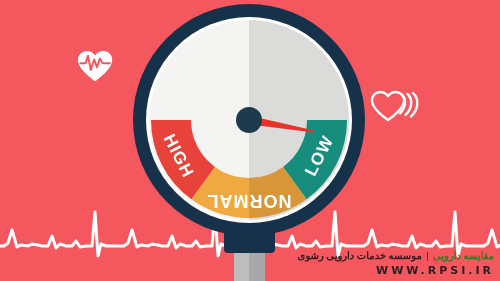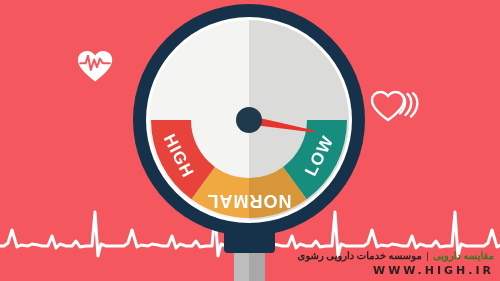--- a/index.html
+++ b/index.html
@@ -101,15 +101,15 @@
       <path d="M41,1.2 C46.8,6.2 47.4,16.6 39,24.6" fill="none" stroke="#ffffff" stroke-width="2.4" stroke-linecap="round"></path>
     </g>
 
   </svg>
 
   <div class="wm-fa">
     <span class="grn">مقایسه دارویی</span>
     <span class="sep">|</span>
     <span>موسسه خدمات دارویی رشوی</span>
   </div>
-  <div class="wm-url">WWW.HIGH.IR</div>
+  <div class="wm-url">WWW.RPSI.IR</div>
 
 </div>
 
 </body></html>

